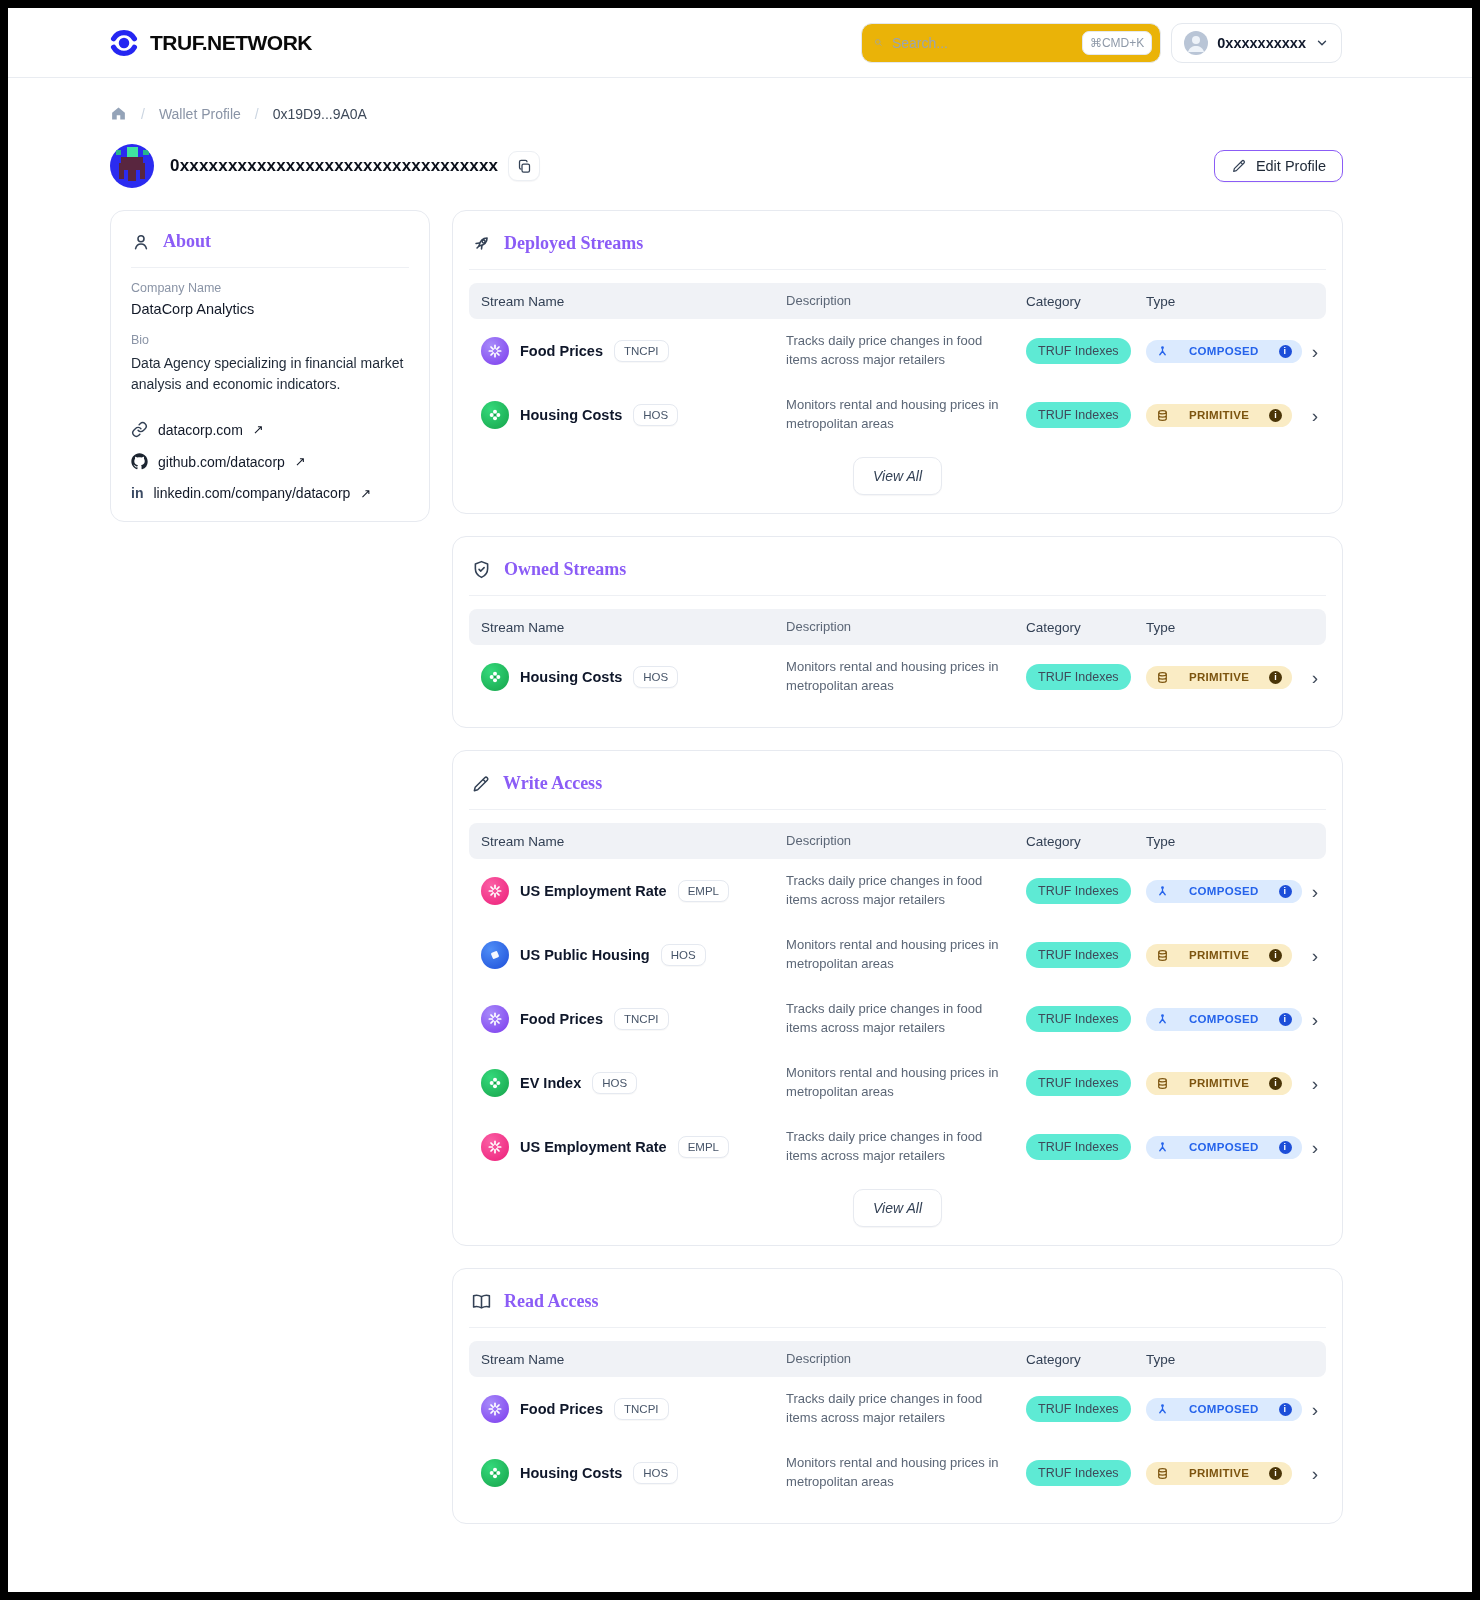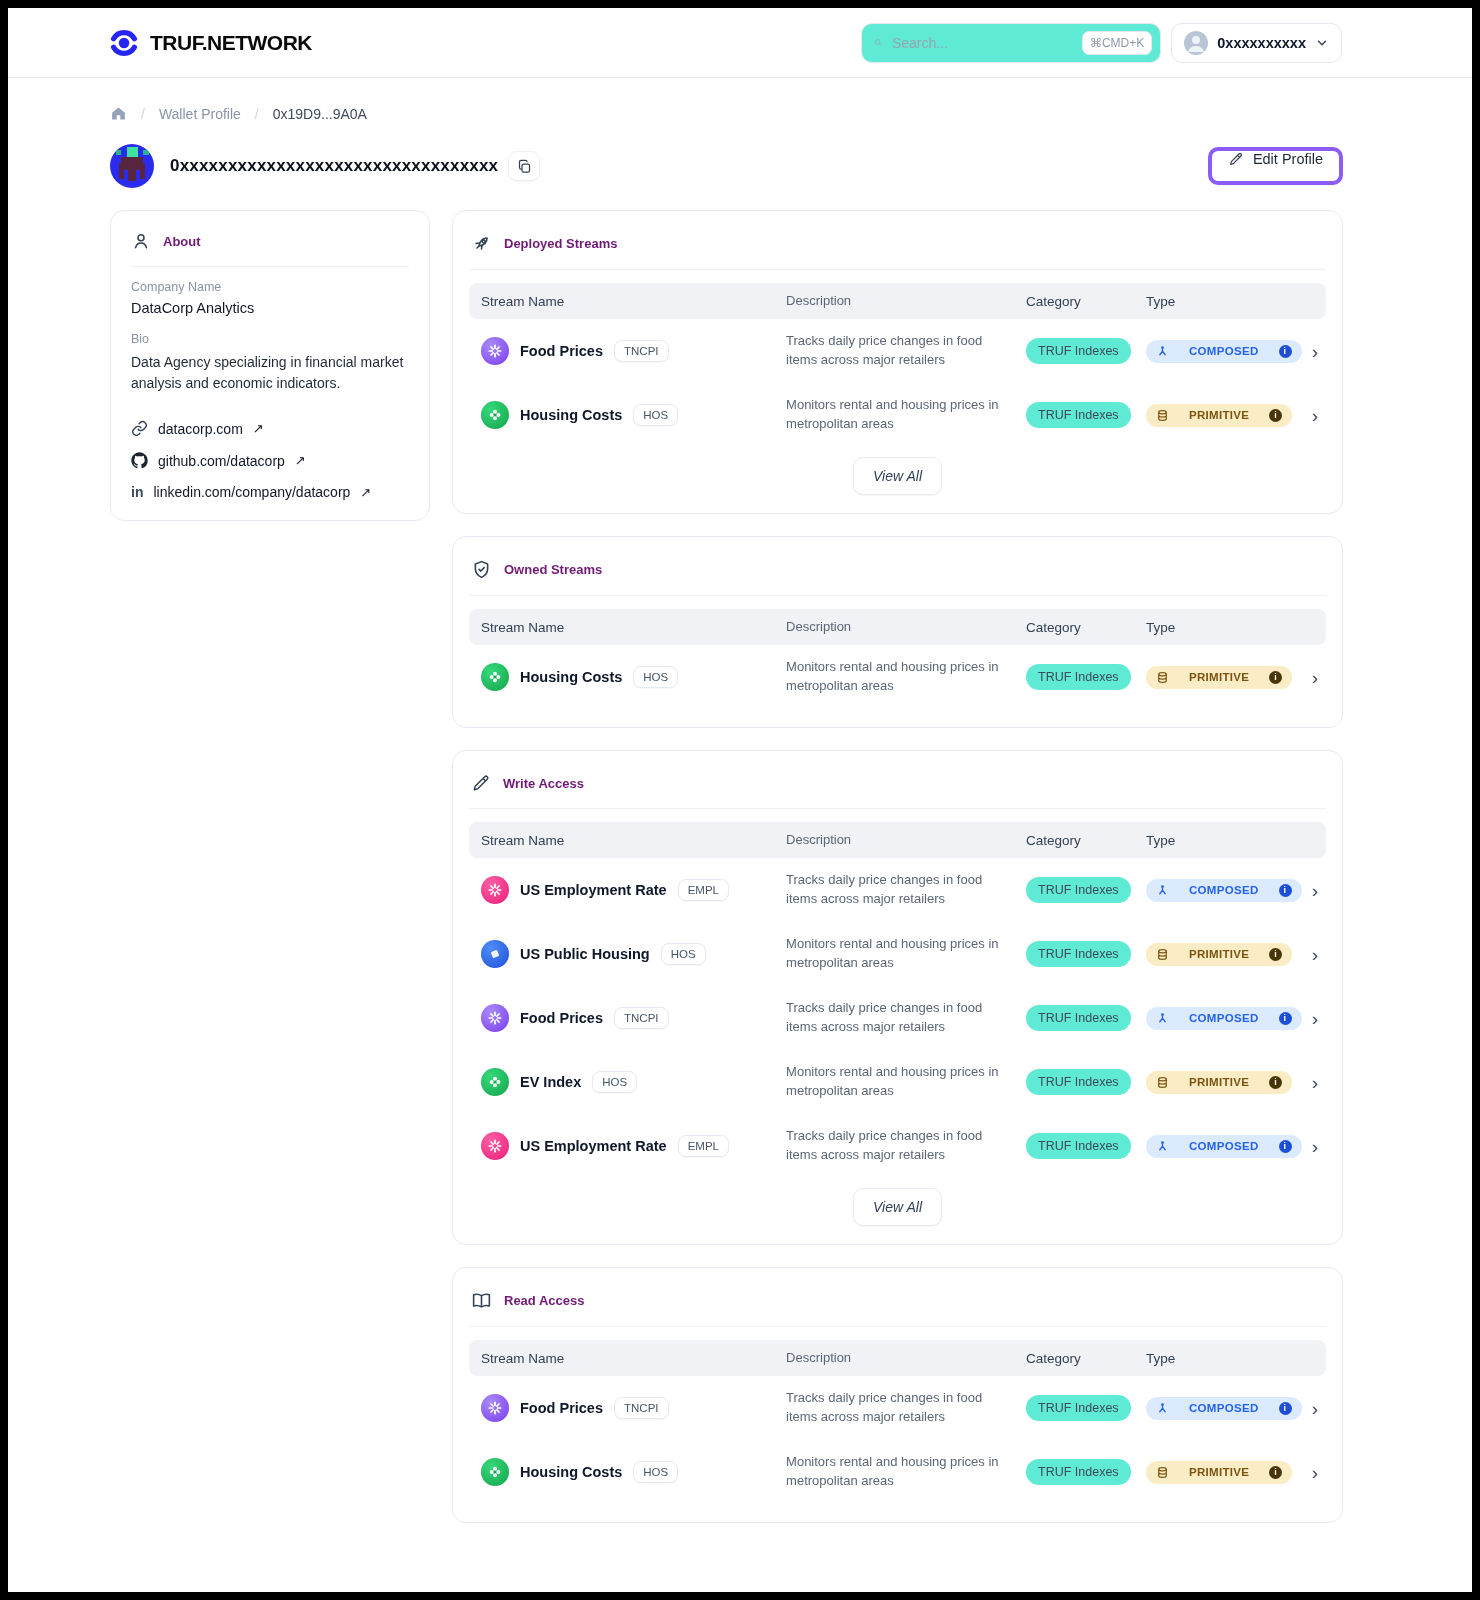--- a/index.html
+++ b/index.html
@@ -9,47 +9,47 @@
   .page { width:100%; height:100%; background:#fff; overflow:hidden; }
 
   
   .topbar { display:flex; align-items:center; height:70px; padding:0 130px 0 100px; border-bottom:1px solid #e9ecf1; }
   .brand { display:flex; align-items:center; gap:10px; margin-right:28px; }
   .brand-name { font-size:21px; font-weight:800; letter-spacing:-0.5px; color:#0a0a0a; }
   .nav { display:flex; align-items:center; gap:6px; }
   .nav-item { font-size:14.5px; color:#1f2937; padding:7px 12px; border-radius:9px; cursor:pointer; white-space:nowrap; }
   .nav-item.active { background:#eef0f4; font-weight:500; }
   .top-right { margin-left:auto; display:flex; align-items:center; gap:10px; }
-  .searchbox { display:flex; align-items:center; gap:9px; width:300px; height:40px; border:1px solid #e4e8ee; border-radius:11px; padding:0 8px 0 12px; background:#5eead4; }
+  .searchbox { display:flex; align-items:center; gap:9px; width:300px; height:40px; border:1px solid #e4e8ee; border-radius:11px; padding:0 8px 0 12px; background:#eab308; }
   .searchbox input { border:none; outline:none; flex:1; font-size:14px; color:#334155; font-family:inherit; background:transparent; }
   .searchbox input::placeholder { color:#9aa4b2; }
   .kbd { font-size:12px; color:#8e99a8; border:1px solid #e4e8ee; border-radius:7px; padding:4px 7px; background:#fff; white-space:nowrap; }
   .account { display:flex; align-items:center; gap:9px; height:40px; border:1px solid #e4e8ee; border-radius:11px; padding:0 12px; background:#fff; cursor:pointer; }
   .account-avatar { width:24px; height:24px; border-radius:50%; background:#b9c5d6; display:flex; align-items:center; justify-content:center; overflow:hidden; }
   .account-label { font-size:14.5px; font-weight:600; color:#0f172a; }
 
   
   .crumbs { display:flex; align-items:center; gap:14px; padding:27px 130px 0 102px; font-size:14px; }
   .crumb-sep { color:#cbd5e1; }
   .crumb-link { color:#8a94a6; cursor:pointer; }
   .crumb-current { color:#3f4a5a; }
   .profile-row { display:flex; align-items:center; padding:22px 129px 0 102px; }
   .pr-avatar { width:44px; height:44px; border-radius:50%; overflow:hidden; flex:0 0 auto; }
   .pr-address { font-size:17px; font-weight:700; color:#0a0f1a; margin-left:16px; letter-spacing:0.2px; }
   .copy-btn { margin-left:10px; width:32px; height:30px; border:1px solid #eceff3; border-radius:9px; background:#fff; display:flex; align-items:center; justify-content:center; cursor:pointer; box-shadow:0 1px 1px rgba(16,24,40,.04); }
-  .edit-btn { margin-left:auto; display:flex; gap:9px; height:38px; padding:0 16px; border:4px solid #8b5cf6; border-radius:10px; background:#fff; font-size:14.5px; color:#1f2937; cursor:pointer; box-shadow:0 1px 1px rgba(16,24,40,.04); }
+  .edit-btn { margin-left:auto; display:flex; align-items:center; gap:9px; height:32px; padding:0 16px; border:1px solid #8b5cf6; border-radius:10px; background:#fff; font-size:14.5px; color:#1f2937; cursor:pointer; box-shadow:0 1px 1px rgba(16,24,40,.04); }
 
   
   .main { display:flex; align-items:flex-start; gap:22px; padding:22px 129px 0 102px; }
   .card { background:#fff; border:1px solid #e7eaf0; border-radius:14px; }
   .about-card { width:320px; padding:20px; flex:0 0 auto; }
   .right-col { flex:1; display:flex; flex-direction:column; gap:22px; }
 
   .sec-head { display:flex; align-items:center; gap:12px; }
-  .sec-title { font-size:13px; font-weight:600; color:#701a75; }
+  .sec-title { font-size:18px; font-weight:600; color:#8b5cf6;font-family:Liberation Serif, serif; }
   .divider { height:1px; background:#eef0f4; margin:15px 0 13px; }
 
   
   .fld-label { font-size:12.5px; color:#8a94a6; margin-bottom:6px; }
   .fld-value { font-size:14.5px; color:#111827; }
   .bio { font-size:14px; line-height:1.5; color:#1f2937; }
   .links { margin-top:26px; display:flex; flex-direction:column; gap:15px;justify-content:space-between; }
   .link-row { display:flex; align-items:center; gap:10px; font-size:14px; color:#111827; cursor:pointer; }
   .ext { color:#111827; font-size:13px; }
   .in-glyph { font-weight:800; font-size:14px; color:#3b4a63; }

